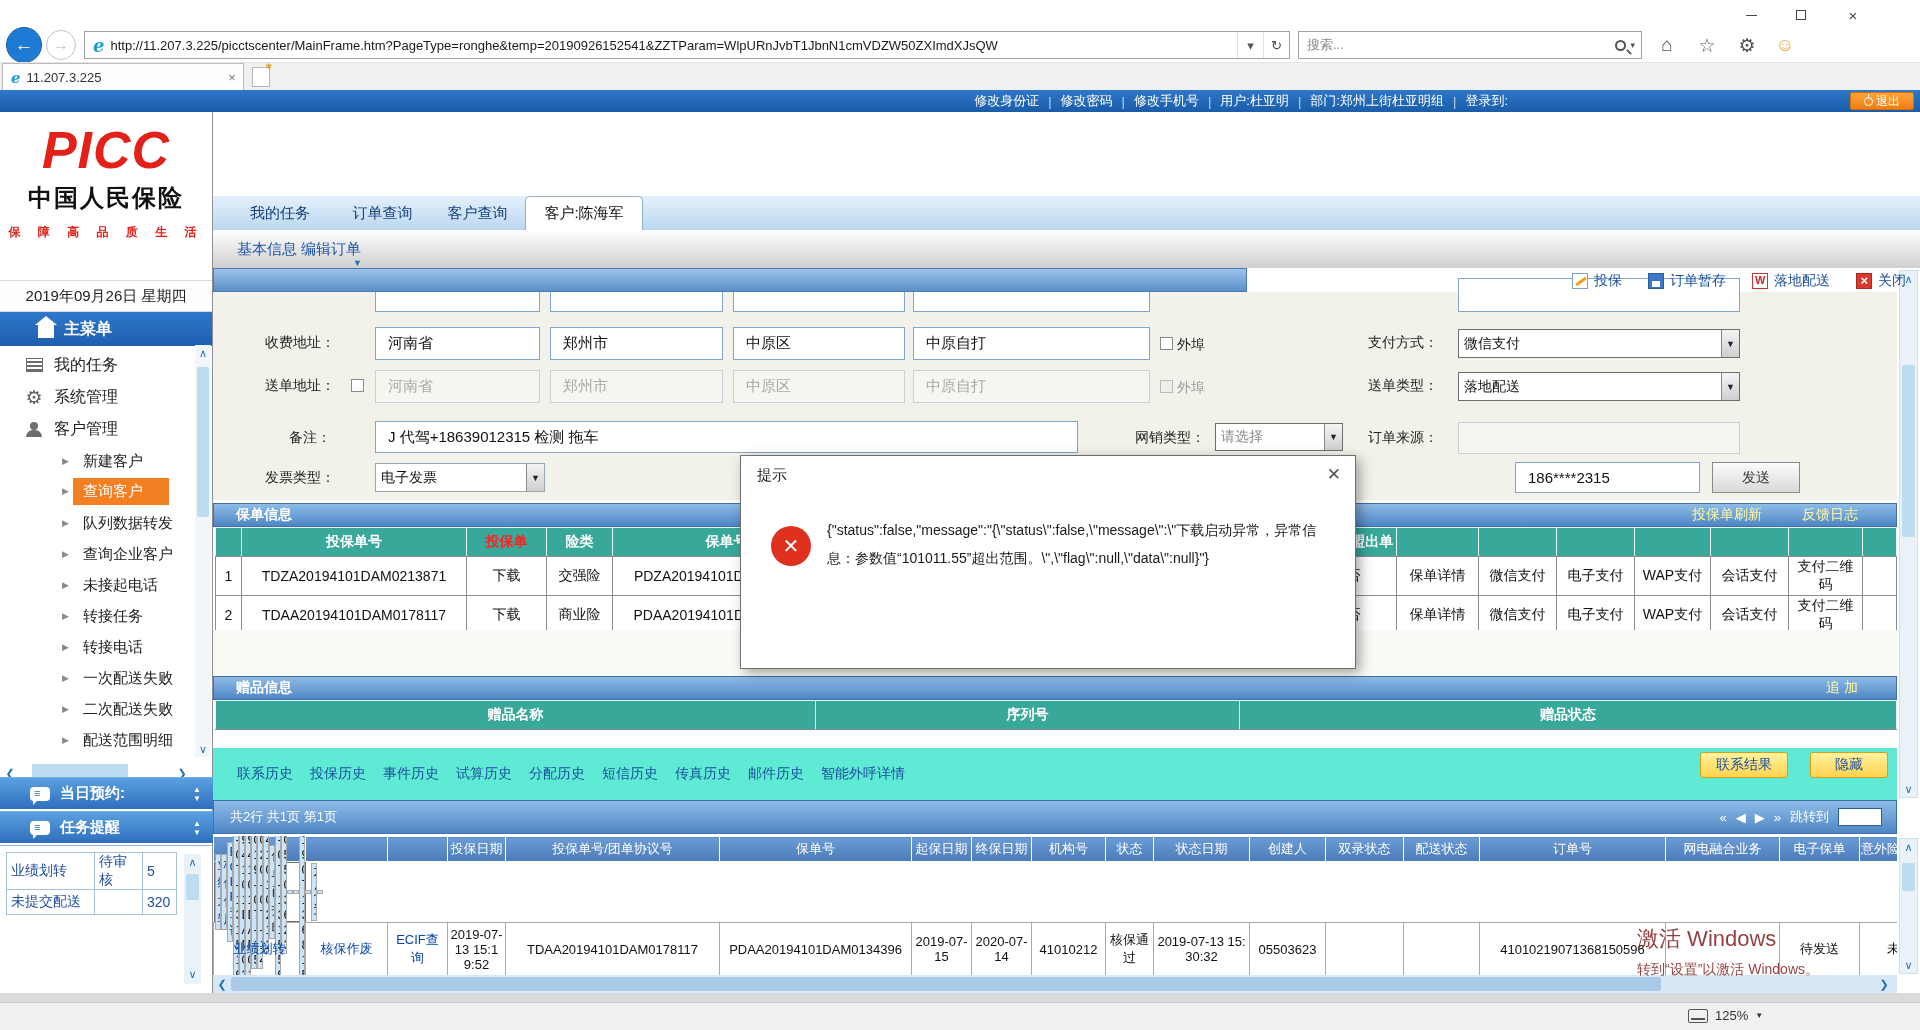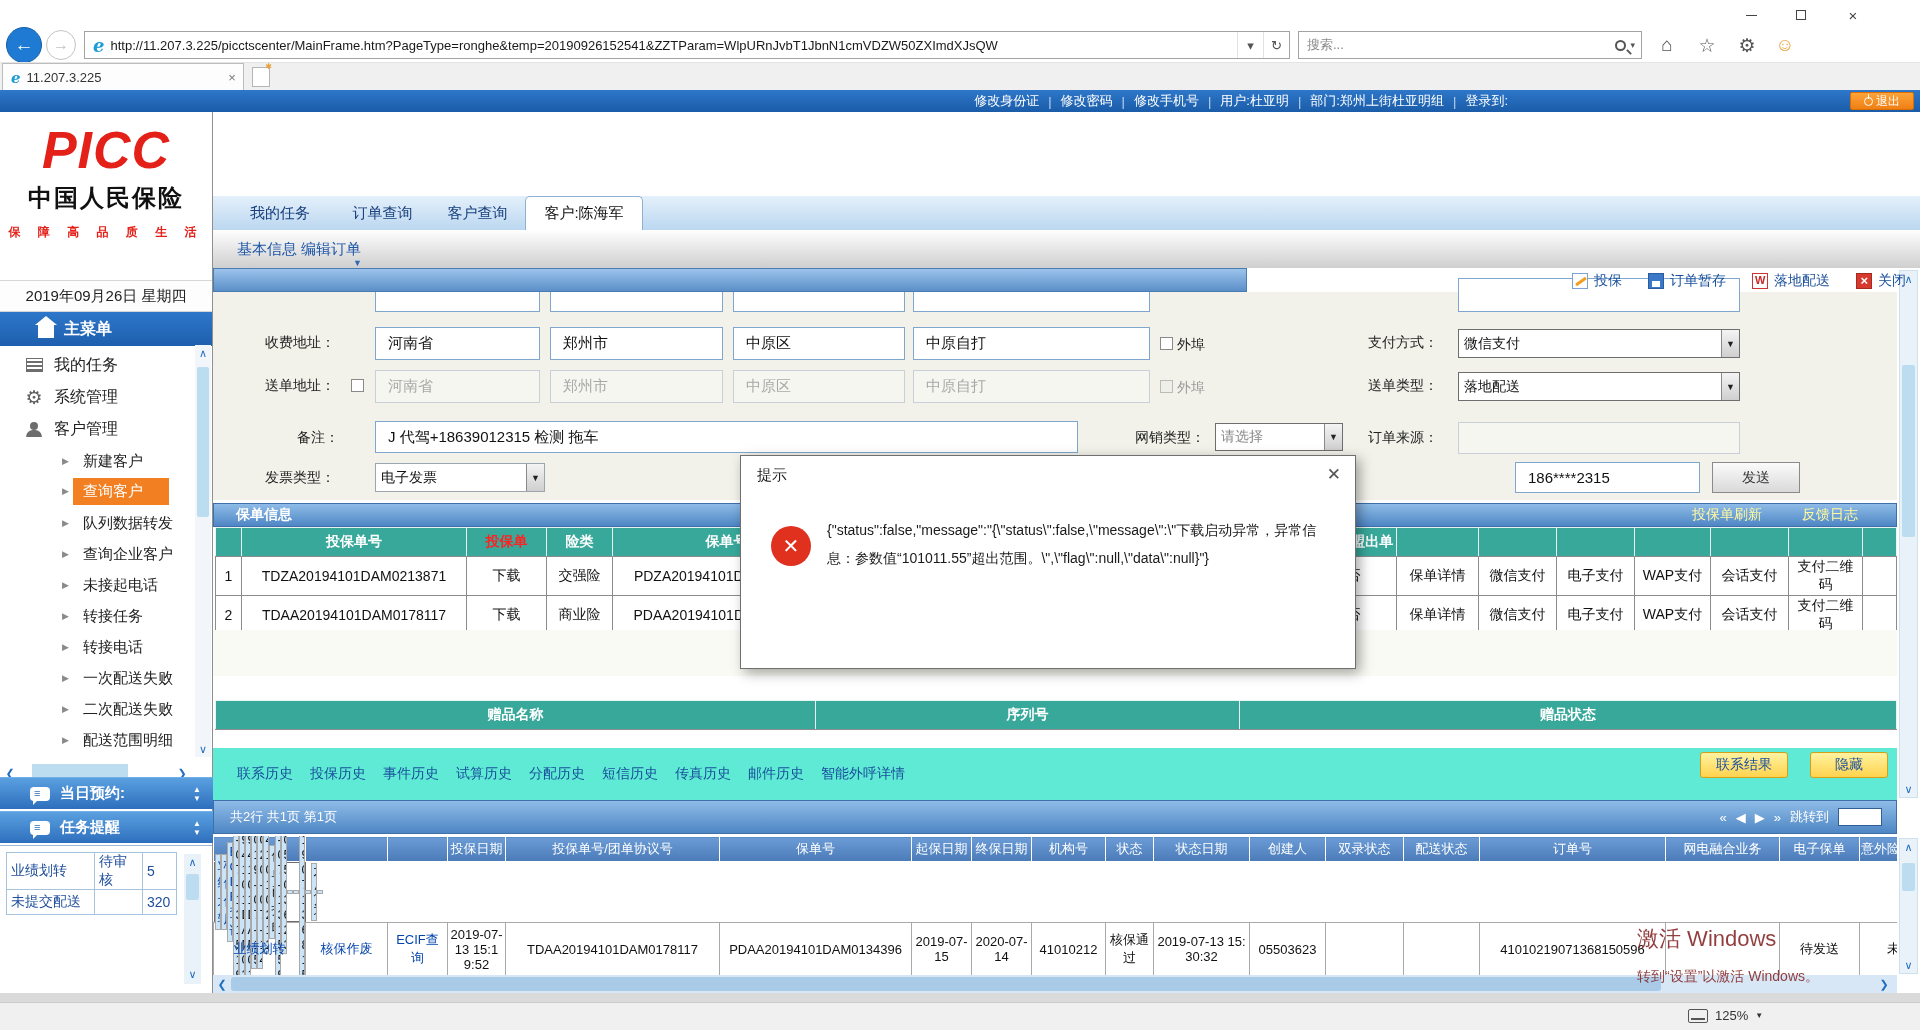--- a/index.html
+++ b/index.html
@@ -146,21 +146,21 @@
 table.orders td{border:1px solid #a9a9a9;font-size:13px;color:#111;text-align:center;overflow:hidden;padding:1px 2px;word-break:break-all}
 table.orders tr.sel td{background:#CCE4F7}
 table.orders tr.r2 td{background:#fff}
 table.orders td.lnk{color:#0645AD}
 
 .vscroll{position:absolute;width:19px;background:#EAF2F9;border:1px solid #cfe0ee}
 .hscroll-bot{position:absolute;left:0;top:863px;width:1684px;height:18px;background:#D7E7F5;display:flex;align-items:center}
 .hthumb{height:14px;background:#A9CBE8;border-radius:3px}
 #watermark{position:absolute;left:1424px;top:812px;color:#7f1d1d;opacity:.85;z-index:3;pointer-events:none}
 #watermark .w1{font-size:22px}
-#watermark .w2{font-size:14px;margin-top:14px}
+#watermark .w2{font-size:14px;margin-top:7px}
 
 #dialog{position:absolute;left:740px;top:455px;width:616px;height:214px;background:#fff;border:1px solid #6f6f6f;box-shadow:4px 4px 12px rgba(0,0,0,.35);z-index:50}
 #dialog .dtitle{position:absolute;left:16px;top:10px;font-size:15px;color:#222}
 #dialog .dclose{position:absolute;right:14px;top:8px;font-size:17px;color:#555}
 .erricon{position:absolute;left:30px;top:70px;width:40px;height:40px;border-radius:50%;background:#E0301E;color:#fff;font-size:20px;font-weight:bold;display:flex;align-items:center;justify-content:center}
 #dialog .dmsg{position:absolute;left:86px;top:60px;width:505px;font-size:14px;color:#1a1a1a;line-height:28px;word-break:break-all}
 #dialog .dfoot{position:absolute;left:0;bottom:0;width:614px;height:56px;background:#F0F0F0;border-top:1px solid #dfdfdf}
 #ok-btn{position:absolute;left:378px;top:13px;width:110px;height:31px;background:#fff;border:2px solid #0078D7;font-size:14px;color:#111;display:flex;align-items:center;justify-content:center}
 
 #bottom-strip{position:absolute;left:0;top:993px;width:1920px;height:9px;background:#DADADA}
@@ -453,21 +453,21 @@
       <div class="fin dis" style="left:520px;top:78px;width:172px;height:33px">中原区</div>
       <div class="fin dis" style="left:700px;top:78px;width:237px;height:33px">中原自打</div>
       <div class="chk dis" style="left:947px;top:88px"></div>
       <div class="olab dis" style="left:964px;top:87px">外埠</div>
       <div class="flabel" style="left:1125px;top:85px;width:100px">送单类型：</div>
       <div class="fsel sel" style="left:1245px;top:80px;width:282px;height:29px">
           <span class="txt">落地配送</span>
           <span class="btn">▼</span>
         </div>
 
-      <div class="flabel" style="left:16px;top:137px">备注：</div>
+      <div class="flabel" style="left:8px;top:137px">备注：</div>
       <div class="fin" style="left:162px;top:129px;width:703px;height:32px">J 代驾+18639012315 检测 拖车</div>
       <div class="flabel" style="left:895px;top:137px;width:97px">网销类型：</div>
       <div class="fsel sel" style="left:1002px;top:131px;width:128px;height:28px">
           <span class="txt" style="color:#8a8a8a">请选择</span>
           <span class="btn">▼</span>
         </div>
       <div class="flabel" style="left:1125px;top:137px;width:100px">订单来源：</div>
       <div class="fin dis" style="left:1245px;top:130px;width:282px;height:32px"></div>
 
       <div class="flabel" style="left:12px;top:177px">发票类型：</div>
@@ -552,20 +552,26 @@
         <td class="lnk">电子支付</td>
         <td class="lnk">WAP支付</td>
         <td class="lnk">会话支付</td>
         <td class="lnk">支付二维码</td>
         <td></td>
       </tr>
     </tbody>
       </table>
     <div class="abs" style="left:0;top:518px;width:1684px;height:46px;background:#FAFAF4"></div>
 
+    <div class="sec-bar" style="top:564px">
+      <span class="sec-title">赠品信息</span>
+      <span class="sec-right">
+          <span>追 加</span>
+        </span>
+    </div>
     <table class="grid" style="position:absolute;left:2px;top:588px;width:1682px">
       <colgroup>
           <col style="width:600px">
           <col style="width:424px">
           <col>
         </colgroup>
       <tbody>
           <tr>
         <th>赠品名称</th>
         <th>序列号</th>

